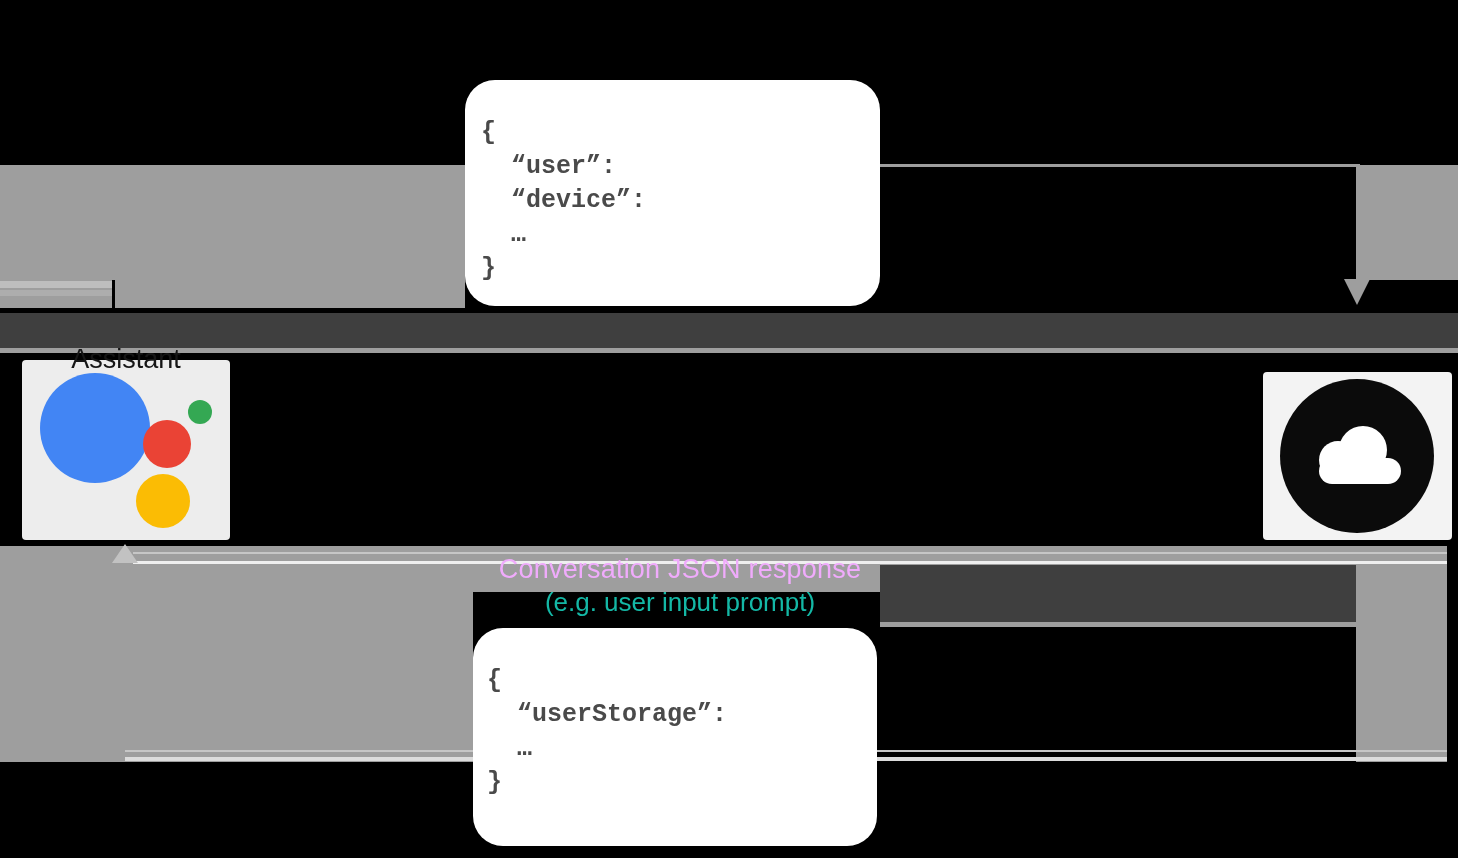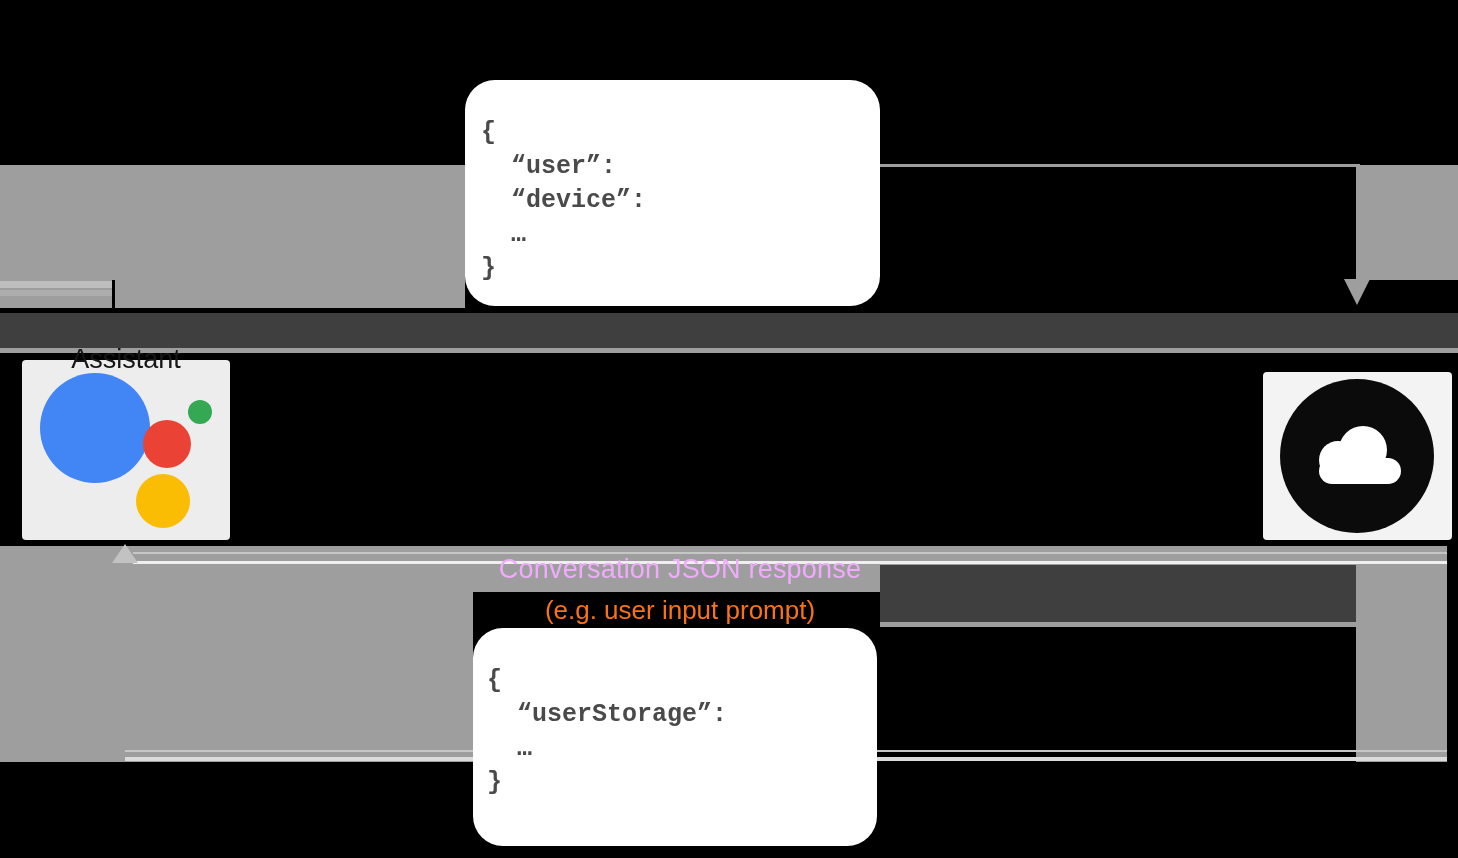--- a/index.html
+++ b/index.html
@@ -104,21 +104,21 @@
   <div class="abs gray col-bottom-right"></div>
   <div class="abs lt-line1"></div>
   <div class="abs lt-line2"></div>
   <div class="abs gray gr-line-r"></div>
   <div class="abs bt-line1"></div>
   <div class="abs bt-line2"></div>
   <div class="abs tri-up"></div>
 
   <div class="abs title-wrap z6" style="top:554px;">
     <div class="diag-title on-gray">Conversation JSON response</div>
-    <div class="diag-sub" style="margin-top:11px;color:#f97316;">(e.g. user input prompt)</div>
+    <div class="diag-sub" style="margin-top:3px;color:#14b8a6;">(e.g. user input prompt)</div>
   </div>
 
   <div class="abs json-box box-resp">
     <div class="code-line">{</div>
     <div class="code-line">  “userStorage”:</div>
     <div class="code-line">  …</div>
     <div class="code-line">}</div>
   </div>
 
 </div>

